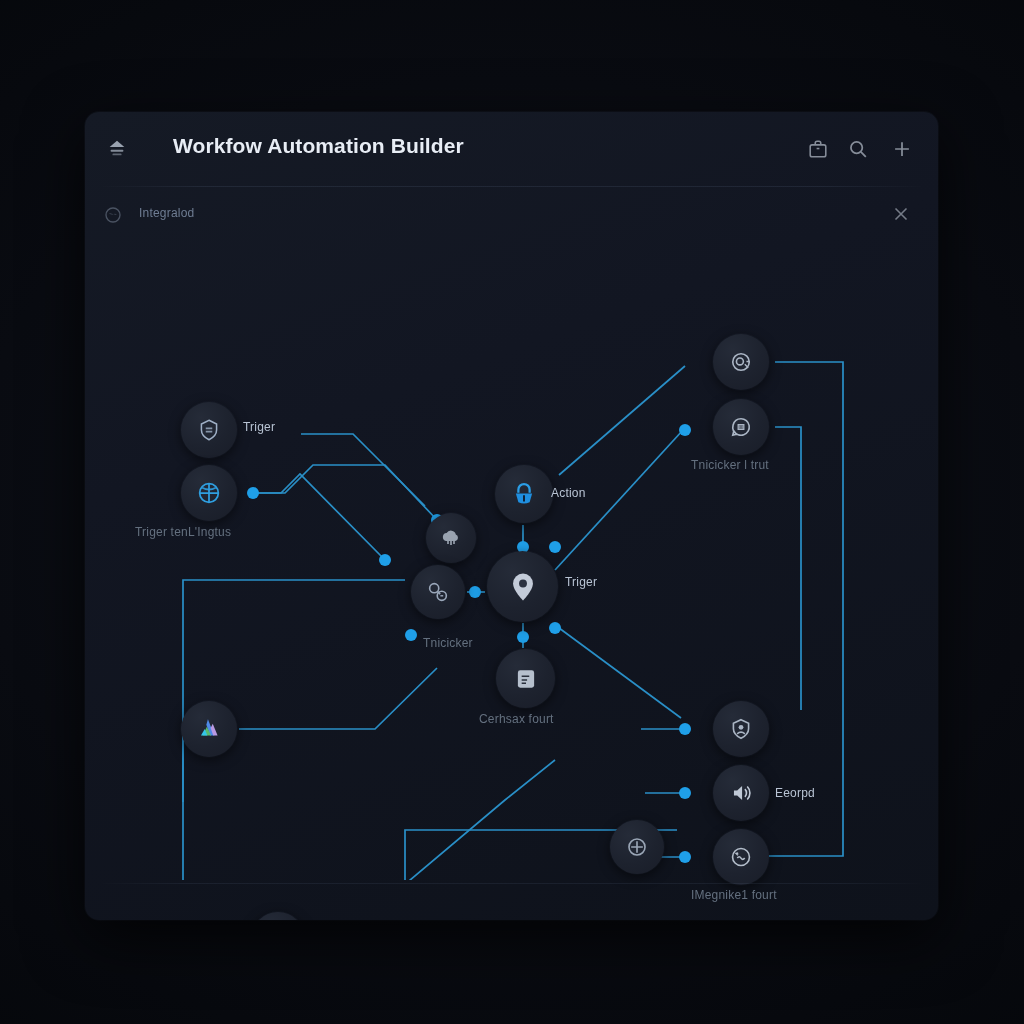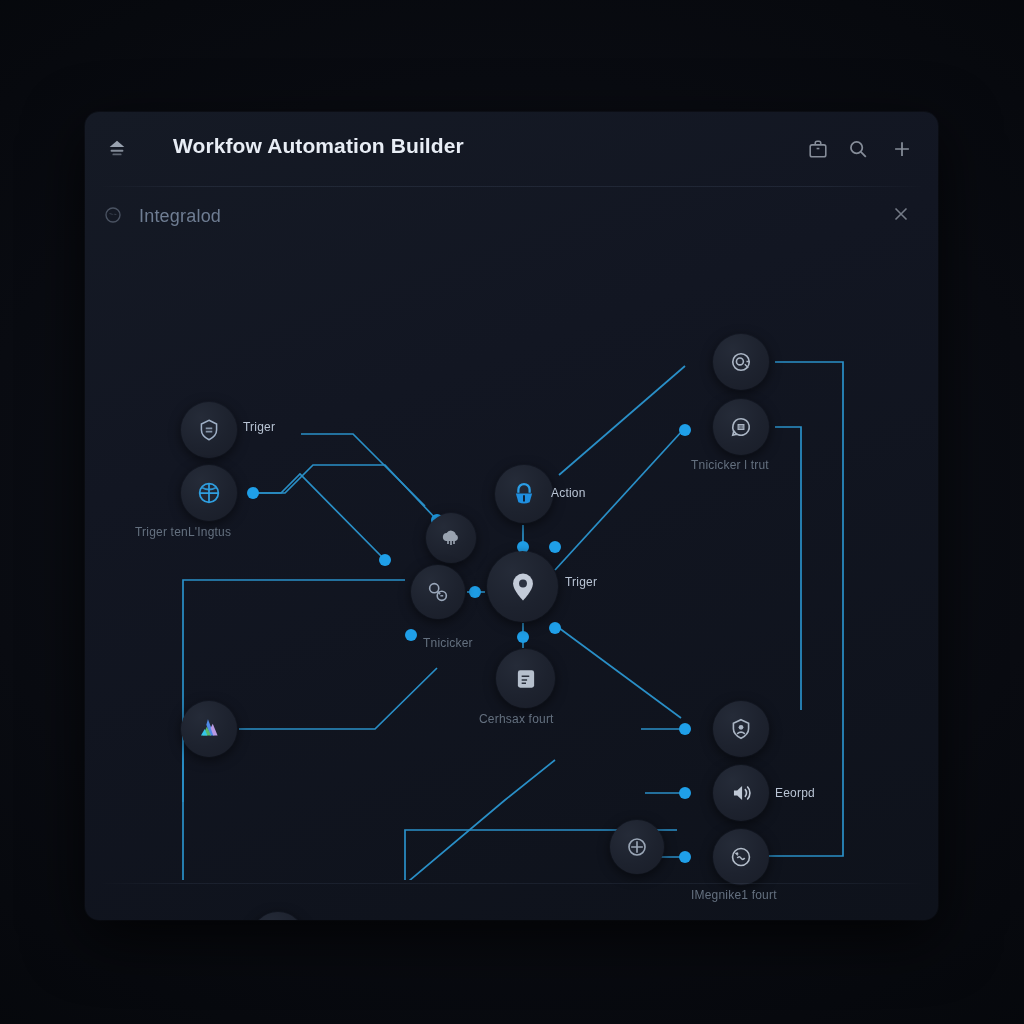--- a/index.html
+++ b/index.html
@@ -78,21 +78,21 @@
   #subheader { position: absolute; left: 0; top: 80px; width: 853px; height: 48px; }
   #sub-icon {
     position: absolute;
     left: 18px; top: 13px;
     width: 20px; height: 20px;
     opacity: 0.45;
   }
   #sub-text {
     position: absolute;
     left: 54px; top: 14px;
-    font-size: 18px;
+    font-size: 12px;
     color: #6c7party;
     color: #6f7d93;
     letter-spacing: 0.2px;
     white-space: nowrap;
     filter: blur(0.45px);
   }
   #sub-close {
     position: absolute;
     left: 805px; top: 11px;
     width: 22px; height: 22px;

